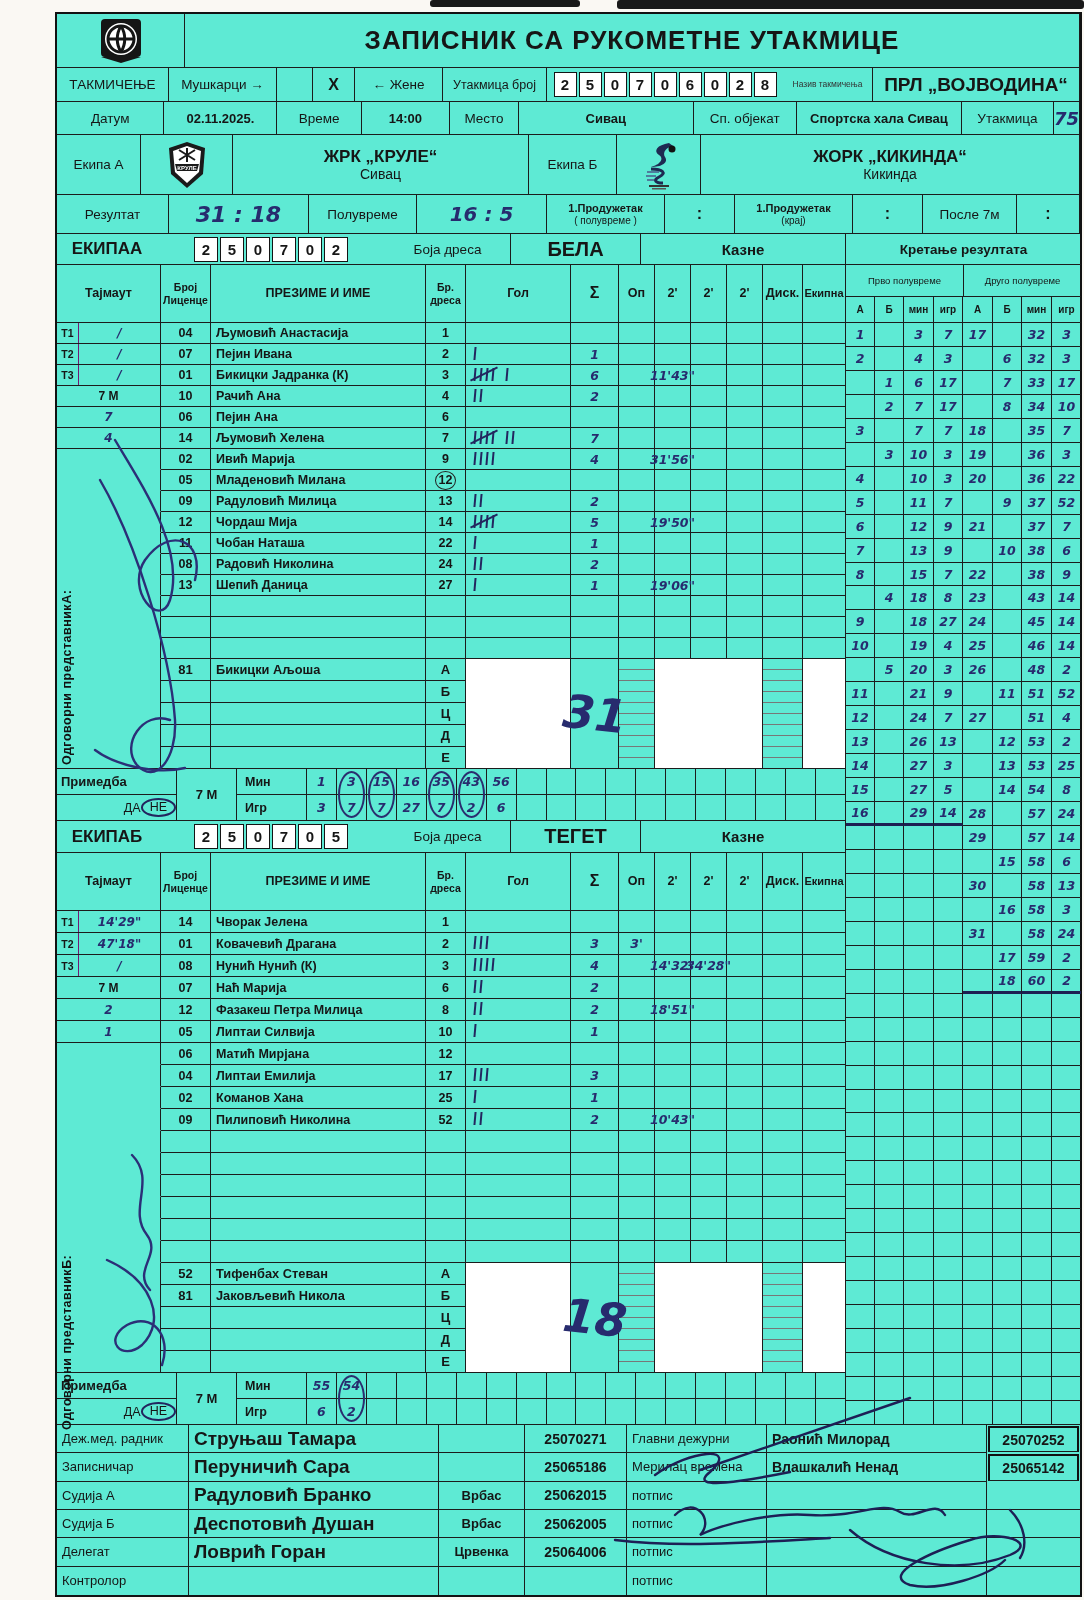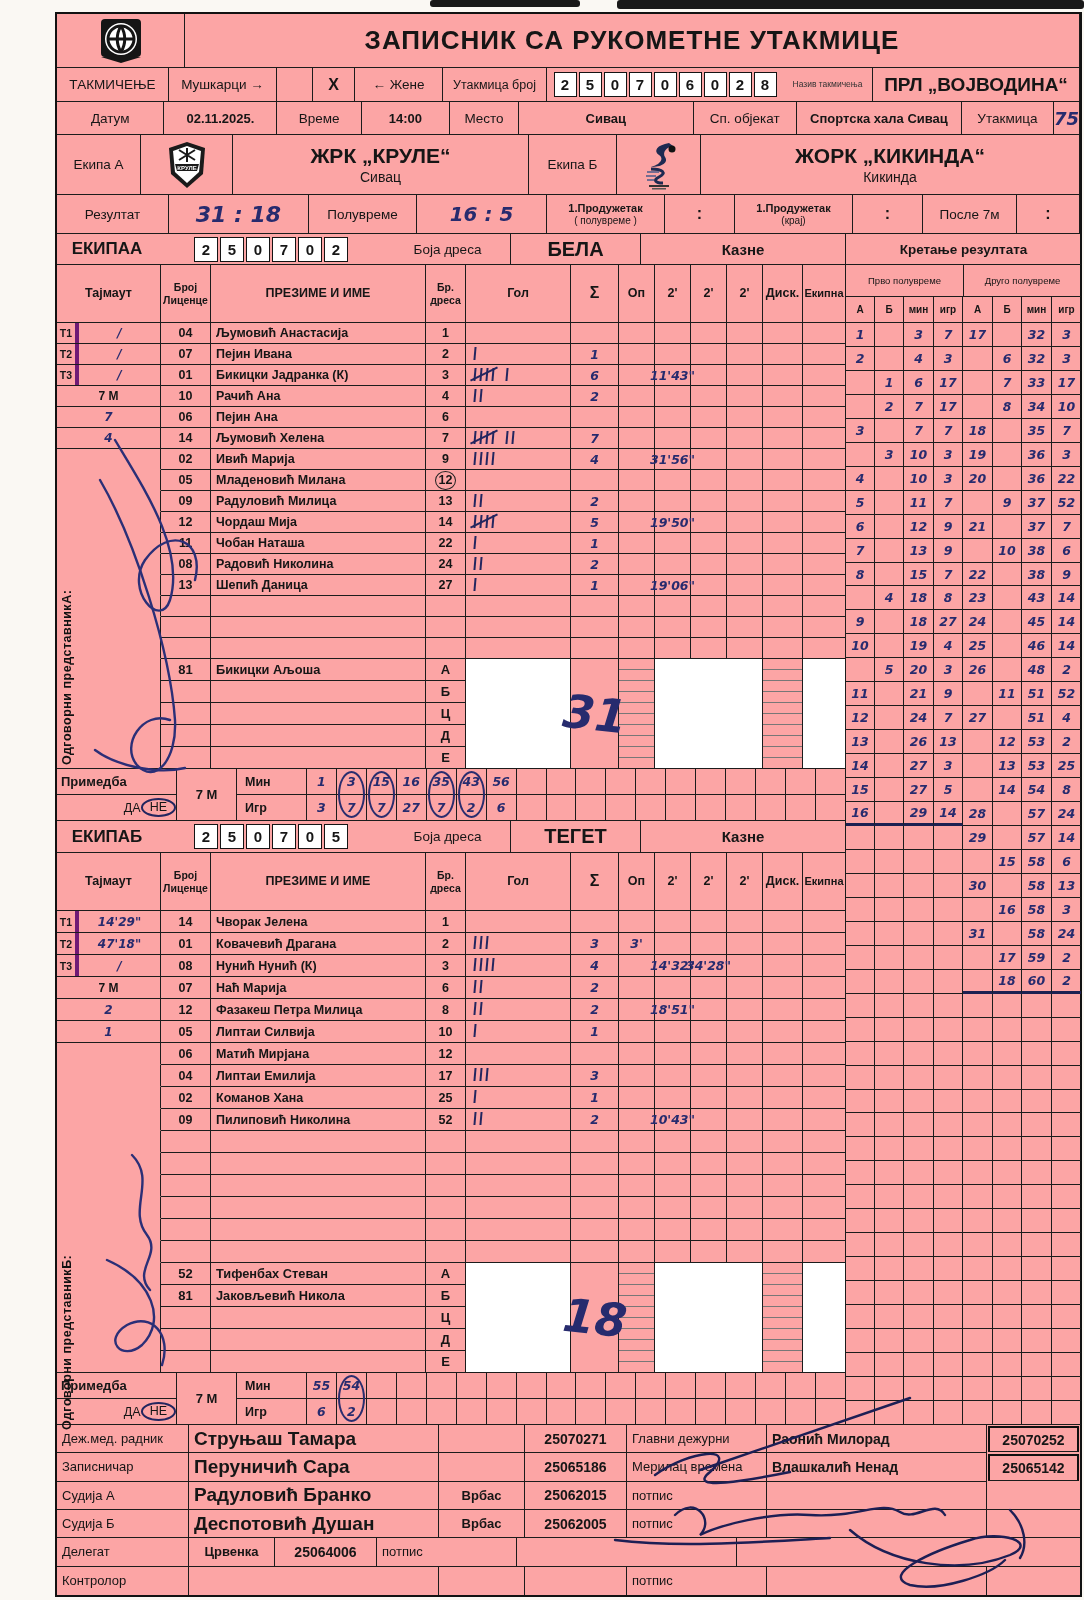--- a/index.html
+++ b/index.html
@@ -1,20 +1,20 @@
 <!DOCTYPE html>
 <html><head>
 <meta charset="utf-8">
 <style>
   *{box-sizing:border-box;margin:0;padding:0}
   html,body{width:1084px;background:#dedbd4}
   body{height:1600px;font-family:"Liberation Sans",sans-serif;color:#161616;position:relative}
   .sheet{position:absolute;inset:0;background:#faf8f3;overflow:hidden}
   .scanbar{position:absolute;background:#191919;border-radius:3px}
-  .form{position:absolute;left:55px;top:12px;width:1027px;border:2.5px solid #121212;background:#fca5a5}
+  .form{position:absolute;left:55px;top:12px;width:1027px;border:2.5px solid #121212;background:#5eead4}
   .r{display:flex;align-items:stretch}
   .cell{border-right:1.5px solid #1c1c1c;border-bottom:1.5px solid #1c1c1c;display:flex;align-items:center;justify-content:center;font-size:13px;overflow:visible;position:relative}
   .left{justify-content:flex-start;padding-left:5px}
   .b{font-weight:bold}
   .last{flex:1}
   .hw{font-family:"DejaVu Sans",sans-serif;font-style:italic;font-weight:bold;color:#272b6e}
   
   .hdr{height:54px}
   .hdr .logo-cell{width:128px}
   .hdr .title-cell{flex:1;font-size:26px;font-weight:bold;letter-spacing:1px}
@@ -22,21 +22,21 @@
   .league-txt{display:flex;flex-direction:column;line-height:1;align-items:flex-start}
   .league-txt .big{font-size:21px;font-weight:bold;letter-spacing:1px}
   .league-txt .small{font-size:7.5px;color:#555;margin-top:2px;letter-spacing:.5px}
   
   .row-tak{height:34px}.row-dat{height:33px}.row-eki{height:60px}.row-rez{height:39px}
   .lab{font-size:13.5px}
   .digitbox{width:24px;height:25px;border:1.8px solid #141414;margin:0 1px;display:inline-flex;align-items:center;justify-content:center;font-weight:bold;font-size:15px;background:#fff}
   .digitbox.sm{width:23px}
   .naziv{font-size:8.5px;line-height:1.1;text-align:center;color:#333;padding:0 2px}
   .prl{font-size:19px;font-weight:bold}
-  .team-name{font-size:21px;font-weight:bold;line-height:1.15}
+  .team-name{font-size:17px;font-weight:bold;line-height:1.15}
   .team-city{font-size:14px}
   .two-line{display:flex;flex-direction:column;justify-content:center;align-items:center}
   .ot-lab{font-size:11px;font-weight:bold;line-height:1.1;text-align:center}
   .ot-sub{font-size:10px;font-weight:normal}
   .colon{font-size:16px;font-weight:bold}
   
   .body{display:flex}
   .leftcol{width:789px;display:flex;flex-direction:column}
   
   .team-head{height:31px}
@@ -54,21 +54,21 @@
   
   .players-a .prow{height:21px}
   .players-b .prow{height:22px}
   .prow{display:flex}
   .prow .cell{font-size:12.5px}
   .pname{font-size:12.8px;font-weight:bold;white-space:nowrap;overflow:hidden}
   .plic{font-weight:bold}
   .pdress{font-weight:bold}
   .tcell{justify-content:flex-start;padding:0}
   .tcell.noT{border-bottom-color:transparent}
-  .tlab{width:22px;align-self:stretch;display:flex;align-items:center;justify-content:center;border-right:4px solid #701a75;font-size:10.5px;font-weight:bold}
+  .tlab{width:22px;align-self:stretch;display:flex;align-items:center;justify-content:center;border-right:1px solid #701a75;font-size:10.5px;font-weight:bold}
   .tlab:empty{display:none}
   .tprint{flex:1;text-align:center;font-weight:bold;font-size:12px}
   .tprint:empty{display:none}
   .tval{flex:1;text-align:center;font-size:12px}
   .tval:empty{display:none}
   .goalcell{justify-content:flex-start;padding-left:4px}
   .sumcell{font-size:13.5px}
   .pencell{font-size:10px;white-space:nowrap}
   .circ{border:1.8px solid #222;border-radius:50%;width:21px;height:19px;display:inline-flex;align-items:center;justify-content:center}
   
@@ -1807,20 +1807,21 @@
           <div class="cell b-name left b">Деспотовић Душан</div>
           <div class="cell b-place b">Врбас</div>
           <div class="cell b-lic b">25062005</div>
           <div class="cell b-rl left">потпис</div>
           <div class="cell b-rn left b"></div>
           <div class="cell b-rlic last"></div>
         </div>
 
         <div class="brow">
           <div class="cell b-role left">Делегат</div>
+          <div class="cell b-name left b">Ловрић Горан</div>
           <div class="cell b-place b">Црвенка</div>
           <div class="cell b-lic b">25064006</div>
           <div class="cell b-rl left">потпис</div>
           <div class="cell b-rn left b"></div>
           <div class="cell b-rlic last"></div>
         </div>
 
         <div class="brow">
           <div class="cell b-role left">Контролор</div>
           <div class="cell b-name left b"></div>

